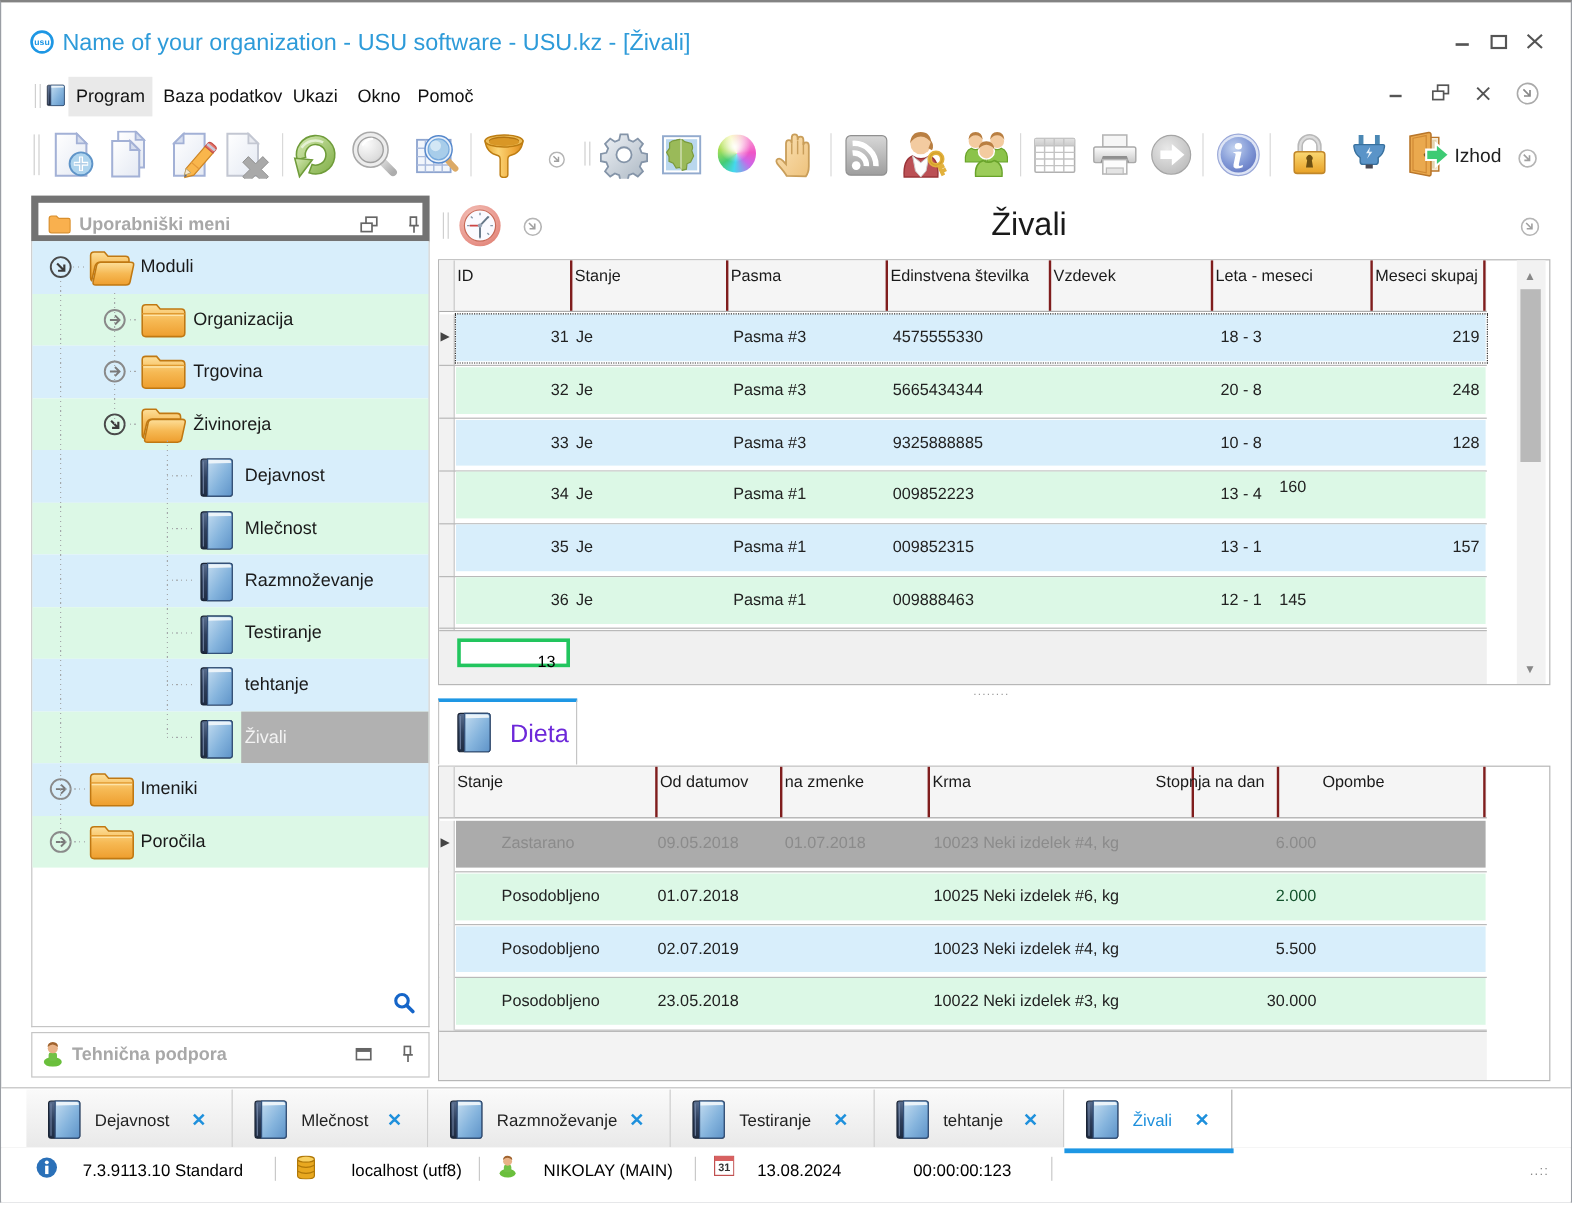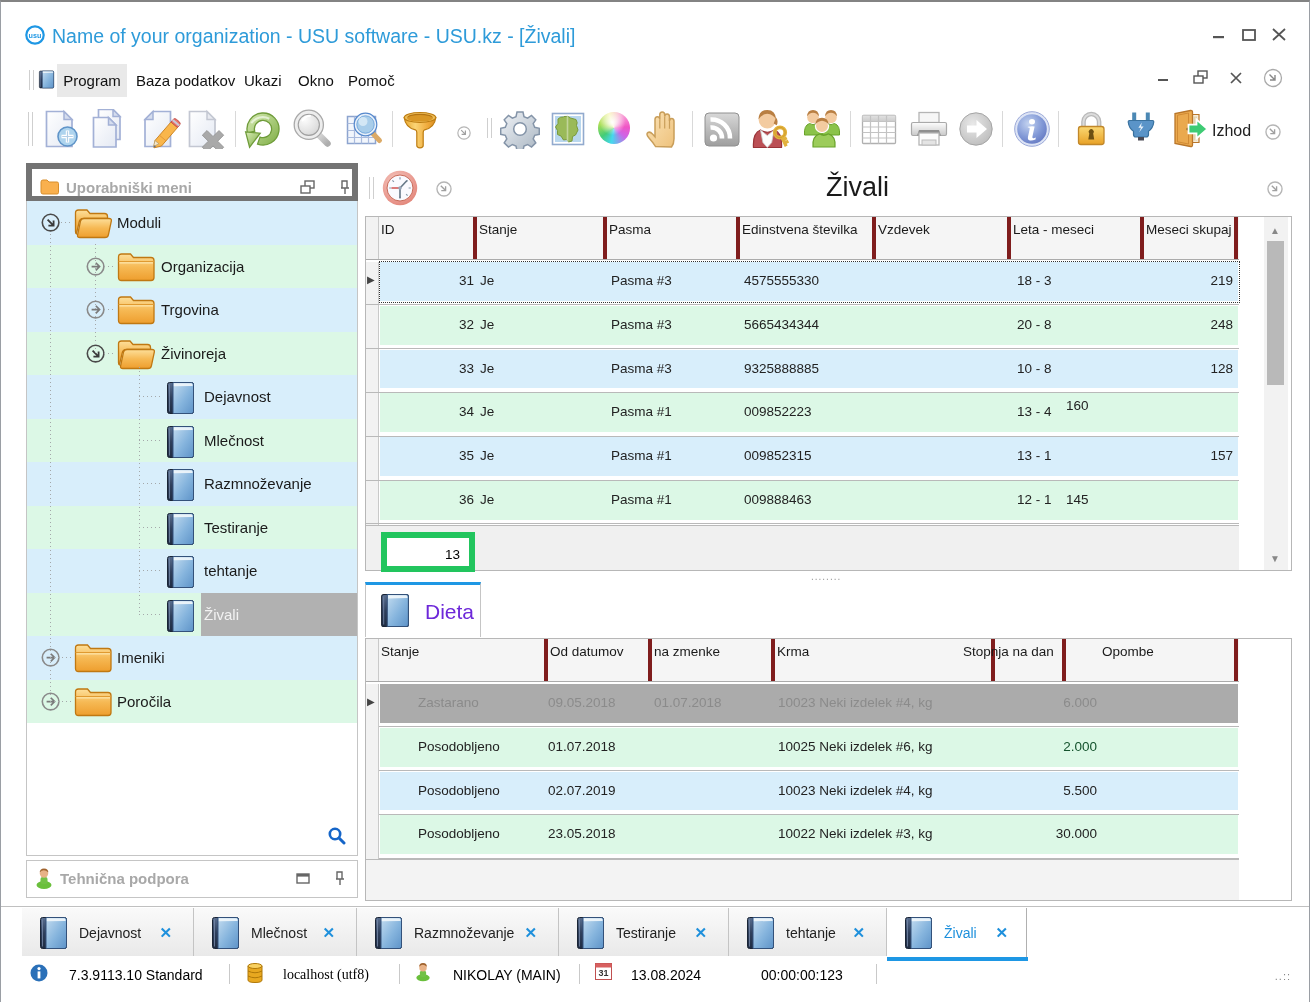--- a/index.html
+++ b/index.html
@@ -25,21 +25,21 @@
 .t-green{background:#dcf8e6;}
 .tlabel{position:absolute;top:13px;font-size:15px;color:#1a1a1a;white-space:nowrap;}
 #lp-support{position:absolute;left:25px;top:858px;width:332px;height:38px;background:#fff;border:1px solid #c5c5c5;}
 .paneltitle{font-size:15px;font-weight:bold;color:#a8a8a8;}
 
 #mp-toolrow{position:absolute;left:364px;top:161px;width:931px;height:50px;}
 #mp-title{position:absolute;left:391px;top:170px;width:931px;text-align:center;font-size:27px;color:#1a1a1a;}
 
 .gridwrap{position:absolute;background:#fff;border:1px solid #b7b7b7;}
 .ghead{position:absolute;background:#f5f5f5;border-bottom:1px solid #ababab;}
-.hcell{position:absolute;top:0;height:100%;border-right:4px solid #7f1d1d;font-size:13.5px;color:#1a1a1a;padding:5px 0 0 2px;white-space:nowrap;overflow:hidden;}
+.hcell{position:absolute;top:0;height:100%;border-right:2px solid #7f1d1d;font-size:13.5px;color:#1a1a1a;padding:5px 0 0 2px;white-space:nowrap;overflow:hidden;}
 .gcell{position:absolute;font-size:13.5px;color:#222;white-space:nowrap;top:12px;}
 .grow{position:absolute;left:0;width:100%;}
 .g-blue{background:#d8eefb;}
 .g-green{background:#dcf8e6;}
 .g-gray{background:#ababab;}
 .rowline{position:absolute;left:0;width:873px;height:1px;background:#b9b9b9;}
 .marker{position:absolute;left:0;top:0;width:13px;height:100%;background:#f2f2f2;border-right:1px solid #c9c9c9;}
 
 #tabbar{position:absolute;left:0px;top:904px;width:1308px;height:50px;border-top:1px solid #c0c0c0;background:#fff;}
 .btab{position:absolute;top:1px;height:48px;background:linear-gradient(#fafafa,#e9e9e9);border-right:1px solid #c4c4c4;}
@@ -732,21 +732,21 @@
       <div class="rowline" style="left:0px;top:306.3px;"></div>
       <div class="gcell" style="left:13px;width:95px;text-align:right;top:275px;">36</div>
       <div class="gcell" style="left:114px;top:275px;">Je</div>
       <div class="gcell" style="left:245px;top:275px;">Pasma #1</div>
       <div class="gcell" style="left:378px;top:275px;">009888463</div>
       <div class="gcell" style="left:651px;top:275px;">12 - 1</div>
       <div class="gcell" style="left:700px;width:167px;text-align:left;top:275px;">145</div>
       <div class="abs" style="left:13px;top:44px;width:861px;height:42px;border:1px dotted #333;"></div>
       <div class="abs" style="left:1px;top:57px;width:13px;height:16px;font-size:10px;color:#444;">▶</div>
       <div class="abs" style="left:0;top:308px;width:873px;height:45px;background:#f0f0f0;border-top:1px solid #b9b9b9;">
-        <div class="abs" style="left:15px;top:6px;width:94px;height:40px;background:#fff;border:6px solid #22c55e;font-size:13.5px;text-align:right;padding:9px 9px 0 0;">13</div>
+        <div class="abs" style="left:15px;top:6px;width:94px;height:24px;background:#fff;border:3px solid #22c55e;font-size:13.5px;text-align:right;padding:9px 9px 0 0;">13</div>
       </div>
       <div class="abs" style="left:898px;top:0px;width:24px;height:353px;background:#f2f2f2;">
         <div class="abs" style="left:6px;top:8px;width:11px;height:9px;color:#888;font-size:10px;">▲</div>
         <div class="abs" style="left:3px;top:24px;width:17px;height:144px;background:#b9b9b9;"></div>
         <div class="abs" style="left:6px;bottom:8px;width:11px;height:9px;color:#888;font-size:10px;">▼</div>
       </div>
     </div>
 
 <div class="abs" style="left:810px;top:573px;width:24px;height:3px;color:#999;font-size:10px;letter-spacing:1px;line-height:3px;">........</div>
 
@@ -956,21 +956,21 @@
         <circle cx="9" cy="4.6" r="1.6" fill="#fff"></circle>
         <rect x="7.6" y="7.4" width="2.8" height="7" fill="#fff"></rect>
       </svg>
       <div class="sitem" style="left:68px;">7.3.9113.10 Standard</div>
       <div class="ssep" style="left:228px;"></div>
       <svg class="abs" style="left:246px;top:7px" width="16" height="20" viewBox="0 0 16 20">
         <path d="M1 3 v14 q0 2.5 7 2.5 q7 0 7-2.5 v-14" fill="#e8a820" stroke="#b07808" stroke-width="1"></path>
         <ellipse cx="8" cy="3" rx="7" ry="2.5" fill="#f8d060" stroke="#b07808" stroke-width="1"></ellipse>
         <path d="M1 8 q7 3.5 14 0 M1 13 q7 3.5 14 0" fill="none" stroke="#b07808" stroke-width="1"></path>
       </svg>
-      <div class="sitem" style="left:282px;font-family:Liberation Serif, serif;">localhost (utf8)</div>
+      <div class="sitem" style="left:292px;">localhost (utf8)</div>
       <div class="ssep" style="left:398px;"></div>
       <svg class="abs" style="left:414px;top:6px" width="16" height="20" viewBox="0 0 18 21">
         <ellipse cx="9" cy="17" rx="7.5" ry="4" fill="#6abf3c"></ellipse>
         <rect x="5.5" y="9" width="7" height="7" rx="2" fill="#72c146"></rect>
         <circle cx="9" cy="5.6" r="4.2" fill="#e8b287"></circle>
         <path d="M4.7 4.6 q4-4.5 8.6 0 q0.3-4-4.3-4.2 q-4.4 0.2-4.3 4.2z" fill="#a0632e"></path>
       </svg>
       <div class="sitem" style="left:452px;">NIKOLAY (MAIN)</div>
       <div class="ssep" style="left:578px;"></div>
       <svg class="abs" style="left:594px;top:7px" width="17" height="17" viewBox="0 0 17 17">

